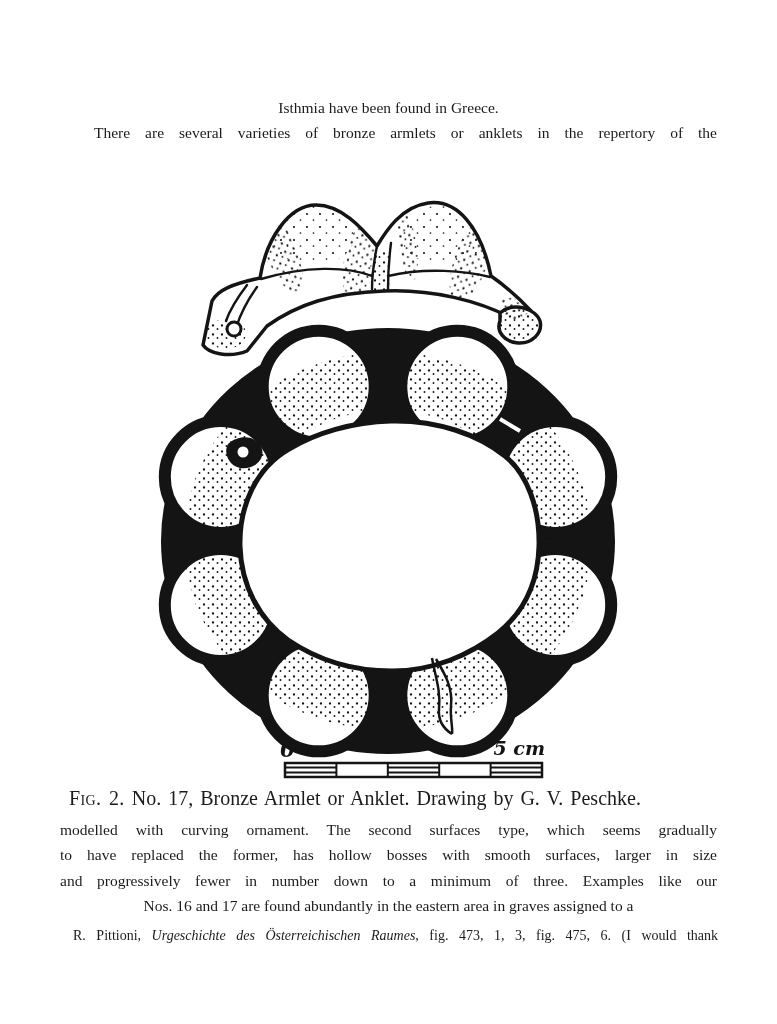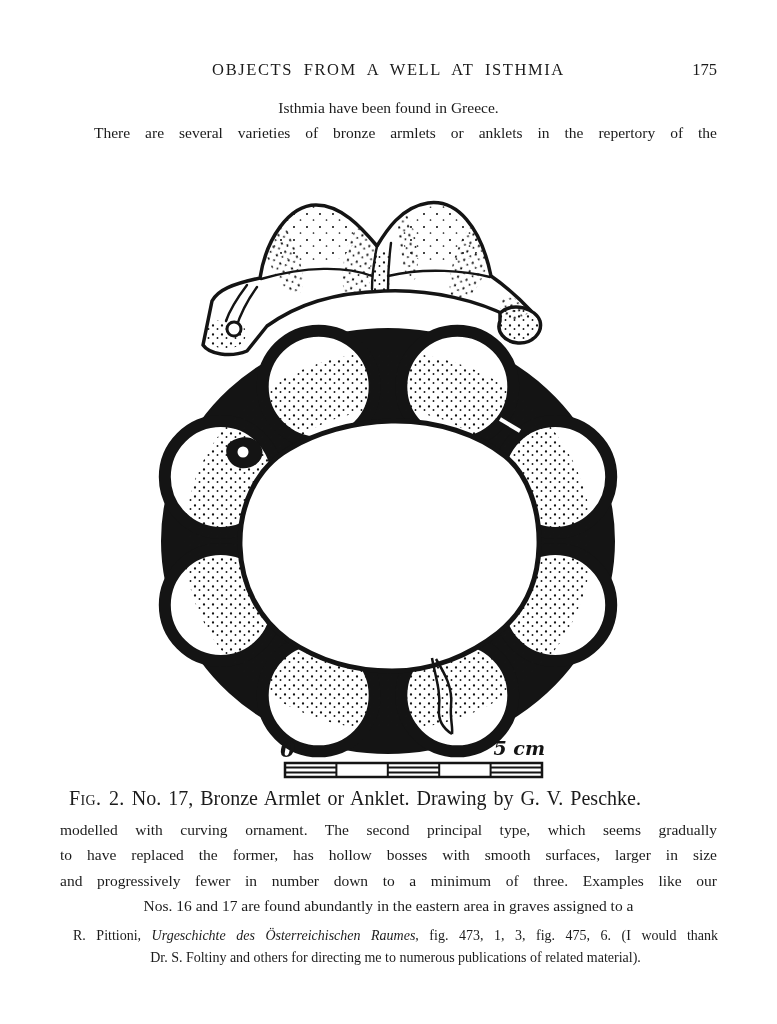--- a/index.html
+++ b/index.html
@@ -25,24 +25,20 @@
   .smallcaps{font-variant:small-caps;letter-spacing:.4px;}
   
   .footnote{position:absolute;left:58px;top:925px;width:660px;}
   .footnote .tline{font-size:14px;line-height:21.5px;margin-left:15px;}
 </style>
 </head>
 <body>
 
 <div class="page">
 
-  <header class="hdr">
-    <span>OBJECTS FROM A WELL AT ISTHMIA</span>
-    <span class="hdr-num">175</span>
-  </header>
 
   <div class="textblock" style="top:95px;">
     <div>
       <div class="tline jlast"><span>Isthmia have been found in Greece.</span></div>
     </div>
     <div>
       <div class="tline jline indent"><span>There are several varieties of bronze armlets or anklets in the repertory of the</span></div>
     </div>
   </div>
 
@@ -147,25 +143,24 @@
       </g>
     </svg>
   </div>
 
   <div class="caption">
     <span class="smallcaps">Fig. 2.</span><span>  No. 17, Bronze Armlet or Anklet.  Drawing by G. V. Peschke.</span>
   </div>
 
   <div class="textblock" style="top:817px;">
     <div>
-      <div class="tline jline"><span>modelled with curving ornament.  The second principal type, which seems gradually</span></div>
+      <div class="tline jline"><span>modelled with curving ornament.  The second surfaces type, which seems gradually</span></div>
       <div class="tline jline"><span>to have replaced the former, has hollow bosses with smooth surfaces, larger in size</span></div>
       <div class="tline jline"><span>and progressively fewer in number down to a minimum of three.  Examples like our</span></div>
       <div class="tline jlast"><span>Nos. 16 and 17 are found abundantly in the eastern area in graves assigned to a</span></div>
     </div>
   </div>
 
   <div class="footnote">
     <div class="tline jline"><span>R. Pittioni, </span><em>Urgeschichte des Österreichischen Raumes</em><span>, fig. 473, 1, 3, fig. 475, 6.  (I would thank</span></div>
-    <div class="tline jlast"><span>Dr. S. Foltiny and others for directing me to numerous publications of related material).</span></div>
   </div>
 
 </div>
 
 </body></html>

